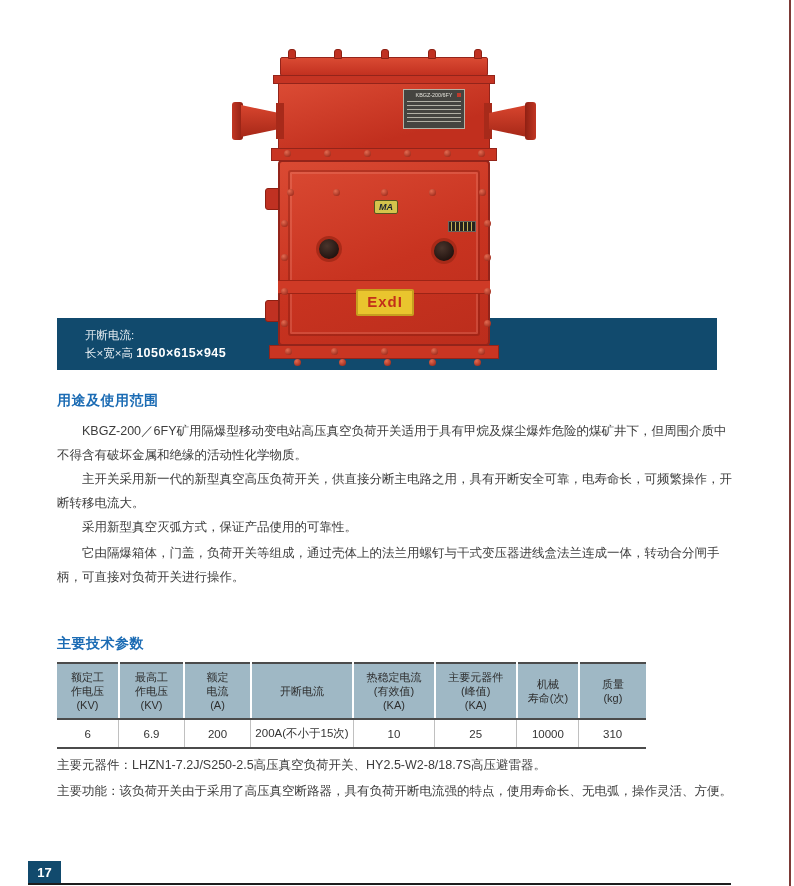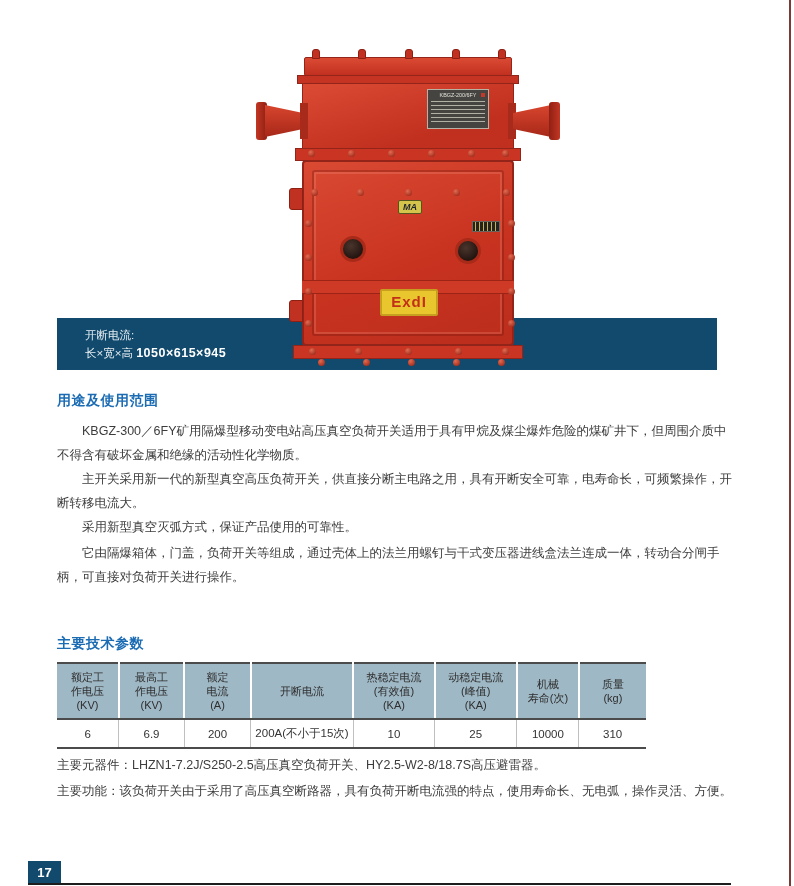--- a/index.html
+++ b/index.html
@@ -18,21 +18,21 @@
     width: 660px; height: 52px;
     background: #114a6d; z-index: 1;
   }
   .banner-text {
     position: absolute; left: 28px; top: 8px;
     color: #e6edf2; font-size: 11.5px; line-height: 18px;
   }
   .banner-dims b { color: #ffffff; font-size: 12.5px; letter-spacing: 0.5px; }
 
   
-  .device { position: absolute; left: 256px; top: 48px; width: 306px; height: 322px; z-index: 2; text-decoration: underline; }
+  .device { position: absolute; left: 232px; top: 48px; width: 306px; height: 322px; z-index: 2; text-decoration: underline; }
   .device > div { position: absolute; }
   .lid   { left: 48px; top: 9px;  width: 208px; height: 19px; background: linear-gradient(180deg,#da4a33,#c23120); border:1px solid #93241a; border-radius:2px; }
   .lip   { left: 41px; top: 27px; width: 222px; height: 9px;  background:#c53423; border:1px solid #93241a; }
   .chamber { left: 46px; top: 35px; width: 212px; height: 68px; background: linear-gradient(165deg,#db4b34,#c12f1e 70%); border:1px solid #93241a; }
   .gland-rim-l { left: 0; top: 54px; width: 11px; height: 38px; background: linear-gradient(90deg,#c23623,#8f2013); border-radius:3px; }
   .gland-rim-r { left: 293px; top: 54px; width: 11px; height: 38px; background: linear-gradient(90deg,#8f2013,#c23623); border-radius:3px; }
   .gland-cone-l { left: 9px; top: 57px; width: 38px; height: 32px; background: linear-gradient(180deg,#d8452e,#a72818); clip-path: polygon(0 0,100% 25%,100% 75%,0 100%); }
   .gland-cone-r { left: 257px; top: 57px; width: 38px; height: 32px; background: linear-gradient(180deg,#d8452e,#a72818); clip-path: polygon(0 25%,100% 0,100% 100%,0 75%); }
   .collar-l { left: 44px; top: 55px; width: 8px; height: 36px; background:#a72a1a; }
   .collar-r { left: 252px; top: 55px; width: 8px; height: 36px; background:#a72a1a; }
@@ -162,21 +162,21 @@
       <div class="bolt" style="left: 246px; top: 300px;"></div>
       <div class="bolt" style="left: 62px; top: 311px;"></div>
       <div class="bolt" style="left: 107px; top: 311px;"></div>
       <div class="bolt" style="left: 152px; top: 311px;"></div>
       <div class="bolt" style="left: 197px; top: 311px;"></div>
       <div class="bolt" style="left: 242px; top: 311px;"></div>
     </div>
 
   <div class="section sec-usage">
     <div class="sec-title">用途及使用范围</div>
-    <p class="body-p">KBGZ-300／6FY矿用隔爆型移动变电站高压真空负荷开关适用于具有甲烷及煤尘爆炸危险的煤矿井下，但周围介质中不得含有破坏金属和绝缘的活动性化学物质。</p>
+    <p class="body-p">KBGZ-200／6FY矿用隔爆型移动变电站高压真空负荷开关适用于具有甲烷及煤尘爆炸危险的煤矿井下，但周围介质中不得含有破坏金属和绝缘的活动性化学物质。</p>
     <p class="body-p">主开关采用新一代的新型真空高压负荷开关，供直接分断主电路之用，具有开断安全可靠，电寿命长，可频繁操作，开断转移电流大。</p>
     <p class="body-p">采用新型真空灭弧方式，保证产品使用的可靠性。</p>
   </div>
 
   <div class="section sec-structure">
     <p class="body-p">它由隔爆箱体，门盖，负荷开关等组成，通过壳体上的法兰用螺钉与干式变压器进线盒法兰连成一体，转动合分闸手柄，可直接对负荷开关进行操作。</p>
   </div>
 
   <div class="section sec-params">
     <div class="sec-title">主要技术参数</div>
@@ -199,21 +199,21 @@
           <th>最高工
 作电压
 (KV)</th>
           <th>额定
 电流
 (A)</th>
           <th>开断电流</th>
           <th>热稳定电流
 (有效值)
 (KA)</th>
-          <th>动稳定电流
+          <th>主要元器件
 (峰值)
 (KA)</th>
           <th>机械
 寿命(次)</th>
           <th>质量
 (kg)</th>
         </tr>
       </thead>
       <tbody>
         <tr>

